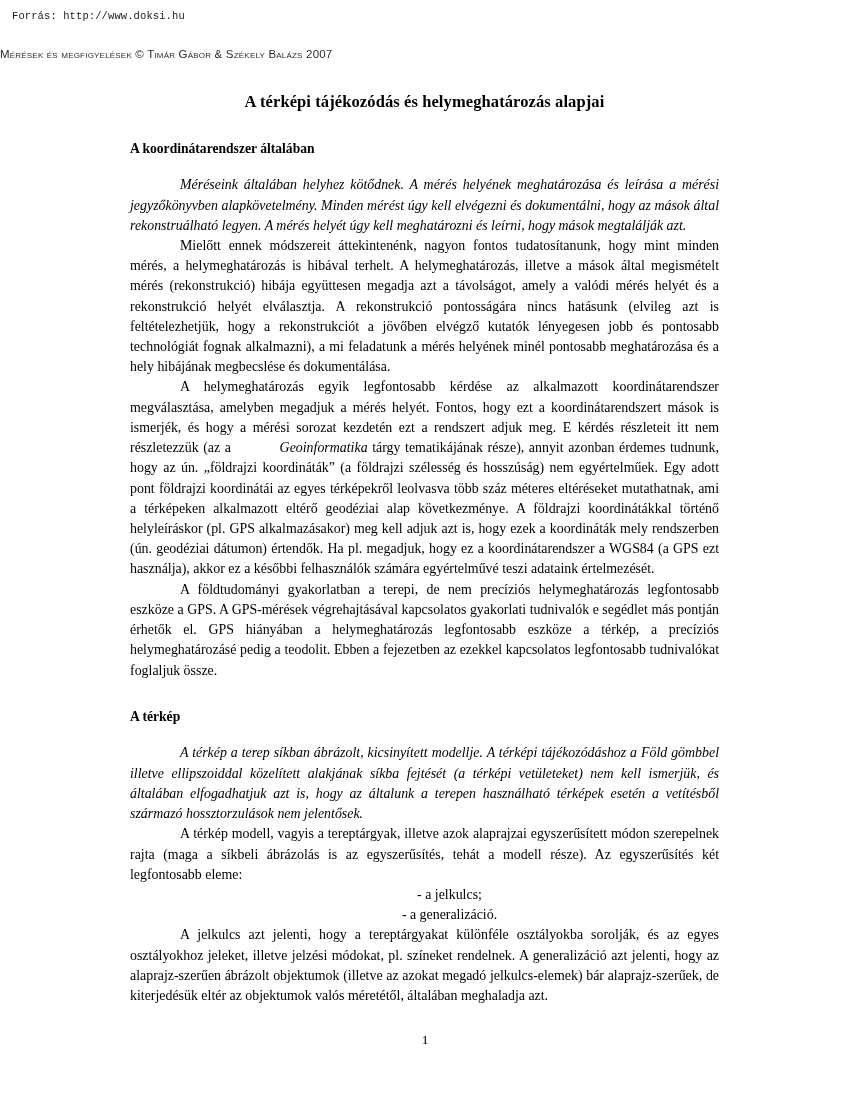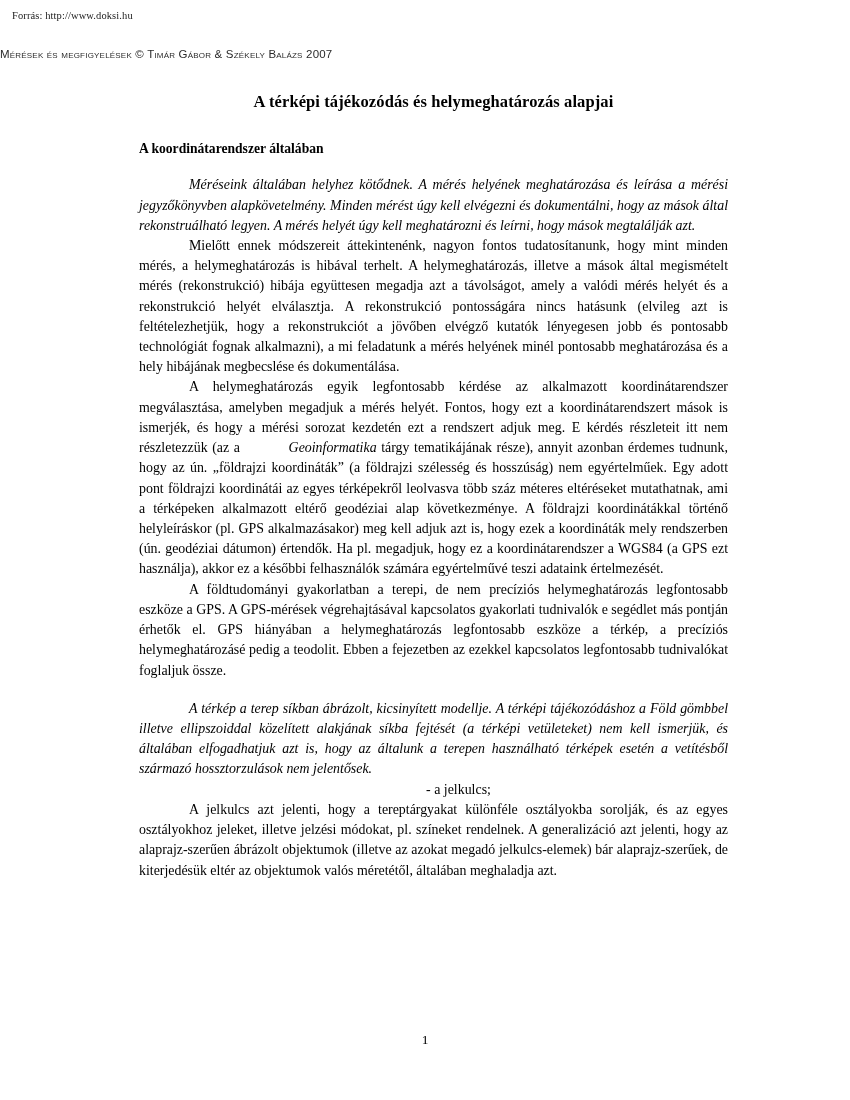--- a/index.html
+++ b/index.html
@@ -17,21 +17,21 @@
     height: 1100px;
     background: #ffffff;
     overflow: hidden;
     box-sizing: border-box;
   }
   
   .source-stamp {
     position: absolute;
     left: 12px;
     top: 10px;
-    font-family: Liberation Serif, serif;
+    font-family: Liberation Mono, monospace;
     font-size: 10.5px;
     color: #1a1a1a;
     letter-spacing: 0.1px;
     white-space: nowrap;
   }
   
   .running-header {
     position: absolute;
     left: 0;
     right: 0;
@@ -40,21 +40,21 @@
     font-family: "Liberation Sans", sans-serif;
     font-size: 11.5px;
     font-variant: small-caps;
     color: #2b2b2b;
     letter-spacing: 0.2px;
     white-space: nowrap;
   }
   
   .content {
     position: absolute;
-    left: 139px;
+    left: 130px;
     top: 78px;
     width: 589px;
   }
   .doc-title {
     text-align: center;
     font-size: 16.5px;
     font-weight: bold;
     margin: 14px 0 0 0;
     line-height: 1.25;
     letter-spacing: 0.1px;
@@ -119,26 +119,29 @@
     <h2 class="section-heading">A koordinátarendszer általában</h2>
 
     <p class="body-par after-heading">Méréseink általában helyhez kötődnek. A mérés helyének meghatározása és leírása a mérési jegyzőkönyvben alapkövetelmény. Minden mérést úgy kell elvégezni és dokumentálni, hogy az mások által rekonstruálható legyen. A mérés helyét úgy kell meghatározni és leírni, hogy mások megtalálják azt.</p>
 
     <p class="body-par tight">Mielőtt ennek módszereit áttekintenénk, nagyon fontos tudatosítanunk, hogy mint minden mérés, a helymeghatározás is hibával terhelt. A helymeghatározás, illetve a mások által megismételt mérés (rekonstrukció) hibája együttesen megadja azt a távolságot, amely a valódi mérés helyét és a rekonstrukció helyét elválasztja. A rekonstrukció pontosságára nincs hatásunk (elvileg azt is feltételezhetjük, hogy a rekonstrukciót a jövőben elvégző kutatók lényegesen jobb és pontosabb technológiát fognak alkalmazni), a mi feladatunk a mérés helyének minél pontosabb meghatározása és a hely hibájának megbecslése és dokumentálása.</p>
 
     <p class="body-par tight" id="par-with-italic">A helymeghatározás egyik legfontosabb kérdése az alkalmazott koordinátarendszer megválasztása, amelyben megadjuk a mérés helyét. Fontos, hogy ezt a koordinátarendszert mások is ismerjék, és hogy a mérési sorozat kezdetén ezt a rendszert adjuk meg. E kérdés részleteit itt nem részletezzük (az a <em class="italic-term">Geoinformatika</em> tárgy tematikájának része), annyit azonban érdemes tudnunk, hogy az ún. „földrajzi koordináták” (a földrajzi szélesség és hosszúság) nem egyértelműek. Egy adott pont földrajzi koordinátái az egyes térképekről leolvasva több száz méteres eltéréseket mutathatnak, ami a térképeken alkalmazott eltérő geodéziai alap következménye. A földrajzi koordinátákkal történő helyleíráskor (pl. GPS alkalmazásakor) meg kell adjuk azt is, hogy ezek a koordináták mely rendszerben (ún. geodéziai dátumon) értendők. Ha pl. megadjuk, hogy ez a koordinátarendszer a WGS84 (a GPS ezt használja), akkor ez a későbbi felhasználók számára egyértelművé teszi adataink értelmezését.</p>
 
     <p class="body-par tight">A földtudományi gyakorlatban a terepi, de nem precíziós helymeghatározás legfontosabb eszköze a GPS. A GPS-mérések végrehajtásával kapcsolatos gyakorlati tudnivalók e segédlet más pontján érhetők el. GPS hiányában a helymeghatározás legfontosabb eszköze a térkép, a precíziós helymeghatározásé pedig a teodolit. Ebben a fejezetben az ezekkel kapcsolatos legfontosabb tudnivalókat foglaljuk össze.</p>
 
+    <h2 class="section-heading">A térkép</h2>
 
     <p class="body-par after-heading">A térkép a terep síkban ábrázolt, kicsinyített modellje. A térképi tájékozódáshoz a Föld gömbbel illetve ellipszoiddal közelített alakjának síkba fejtését (a térképi vetületeket) nem kell ismerjük, és általában elfogadhatjuk azt is, hogy az általunk a terepen használható térképek esetén a vetítésből származó hossztorzulások nem jelentősek.</p>
 
+    <p class="body-par tight">A térkép modell, vagyis a tereptárgyak, illetve azok alaprajzai egyszerűsített módon szerepelnek rajta (maga a síkbeli ábrázolás is az egyszerűsítés, tehát a modell része). Az egyszerűsítés két legfontosabb eleme:</p>
 
     <div class="list-line">- a jelkulcs;</div>
 
+    <div class="list-line">- a generalizáció.</div>
 
     <p class="body-par tight">A jelkulcs azt jelenti, hogy a tereptárgyakat különféle osztályokba sorolják, és az egyes osztályokhoz jeleket, illetve jelzési módokat, pl. színeket rendelnek. A generalizáció azt jelenti, hogy az alaprajz-szerűen ábrázolt objektumok (illetve az azokat megadó jelkulcs-elemek) bár alaprajz-szerűek, de kiterjedésük eltér az objektumok valós méretétől, általában meghaladja azt.</p>
 
   </div>
 
   <div class="page-number">1</div>
 
 </div>
 
 </body></html>

